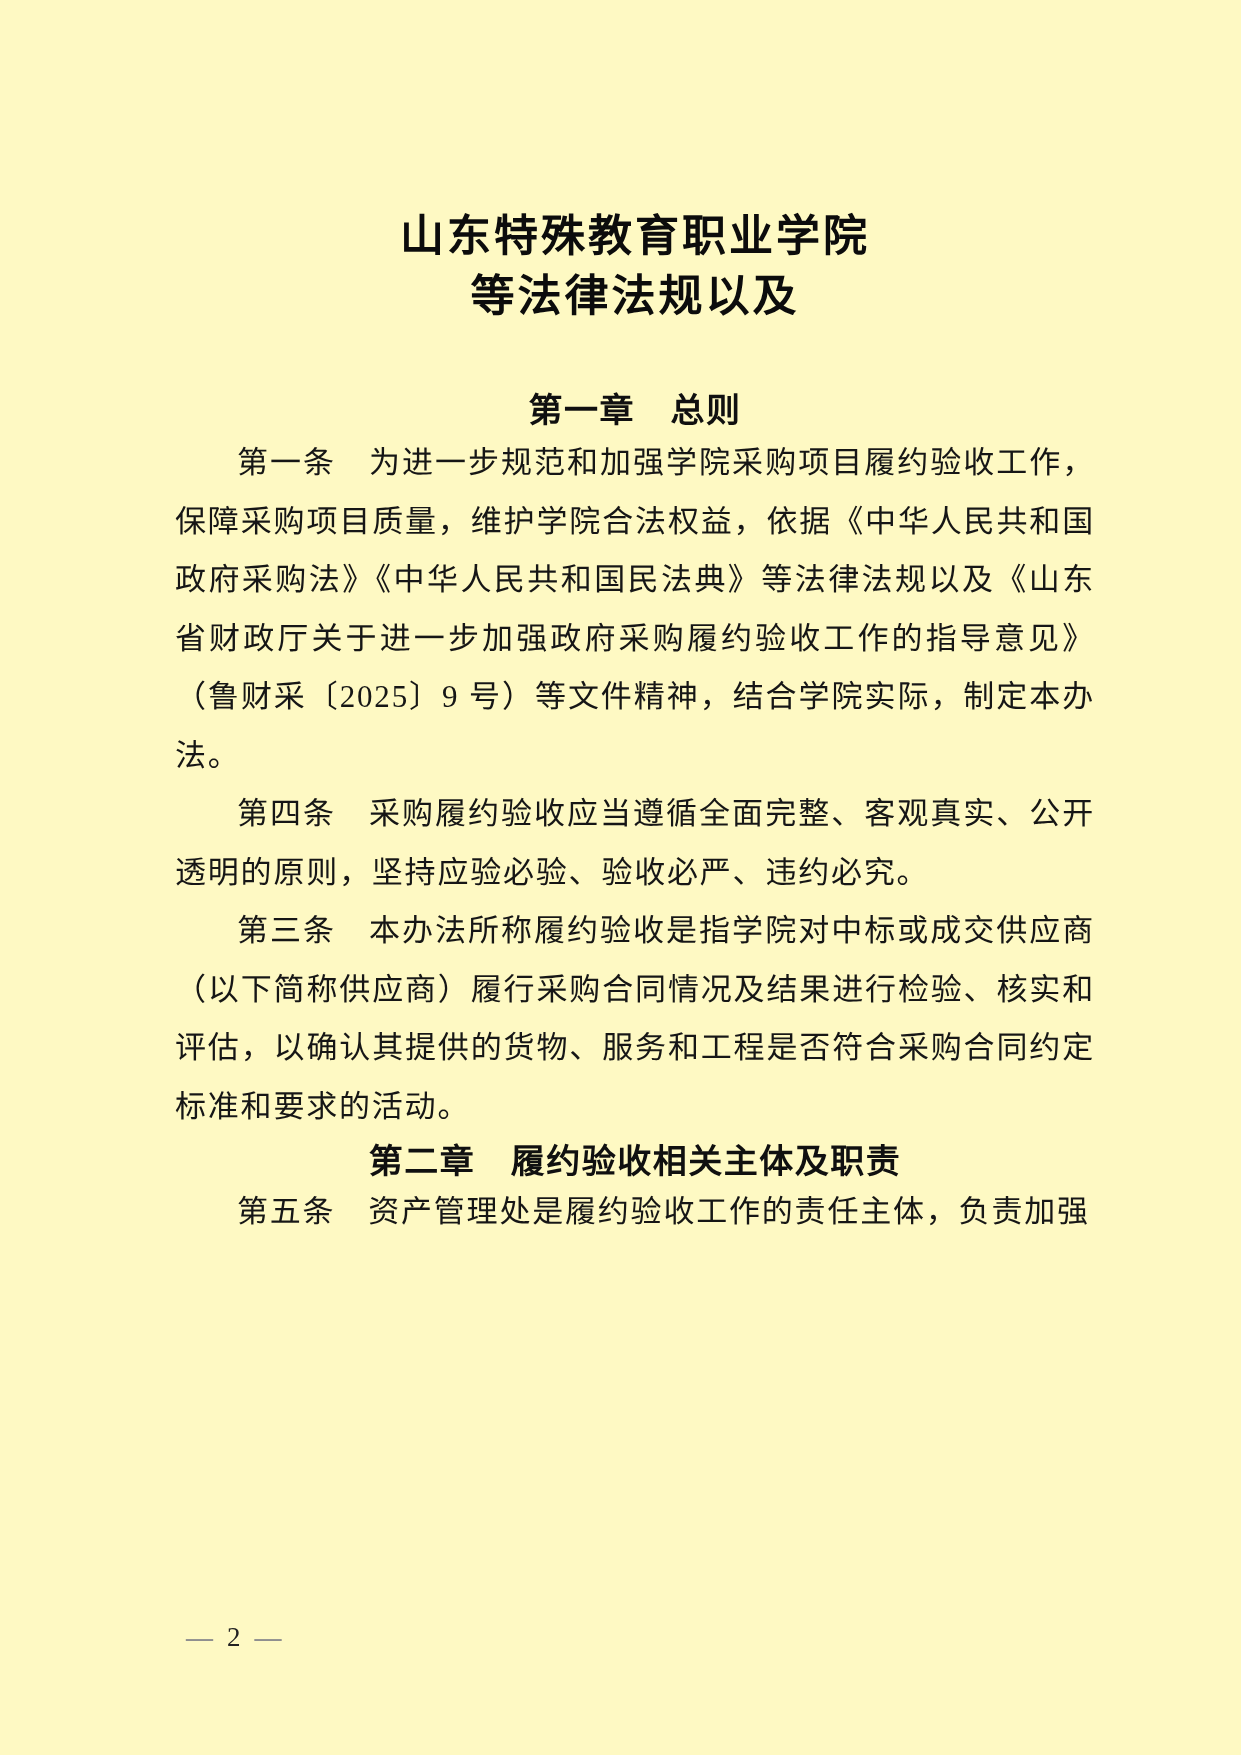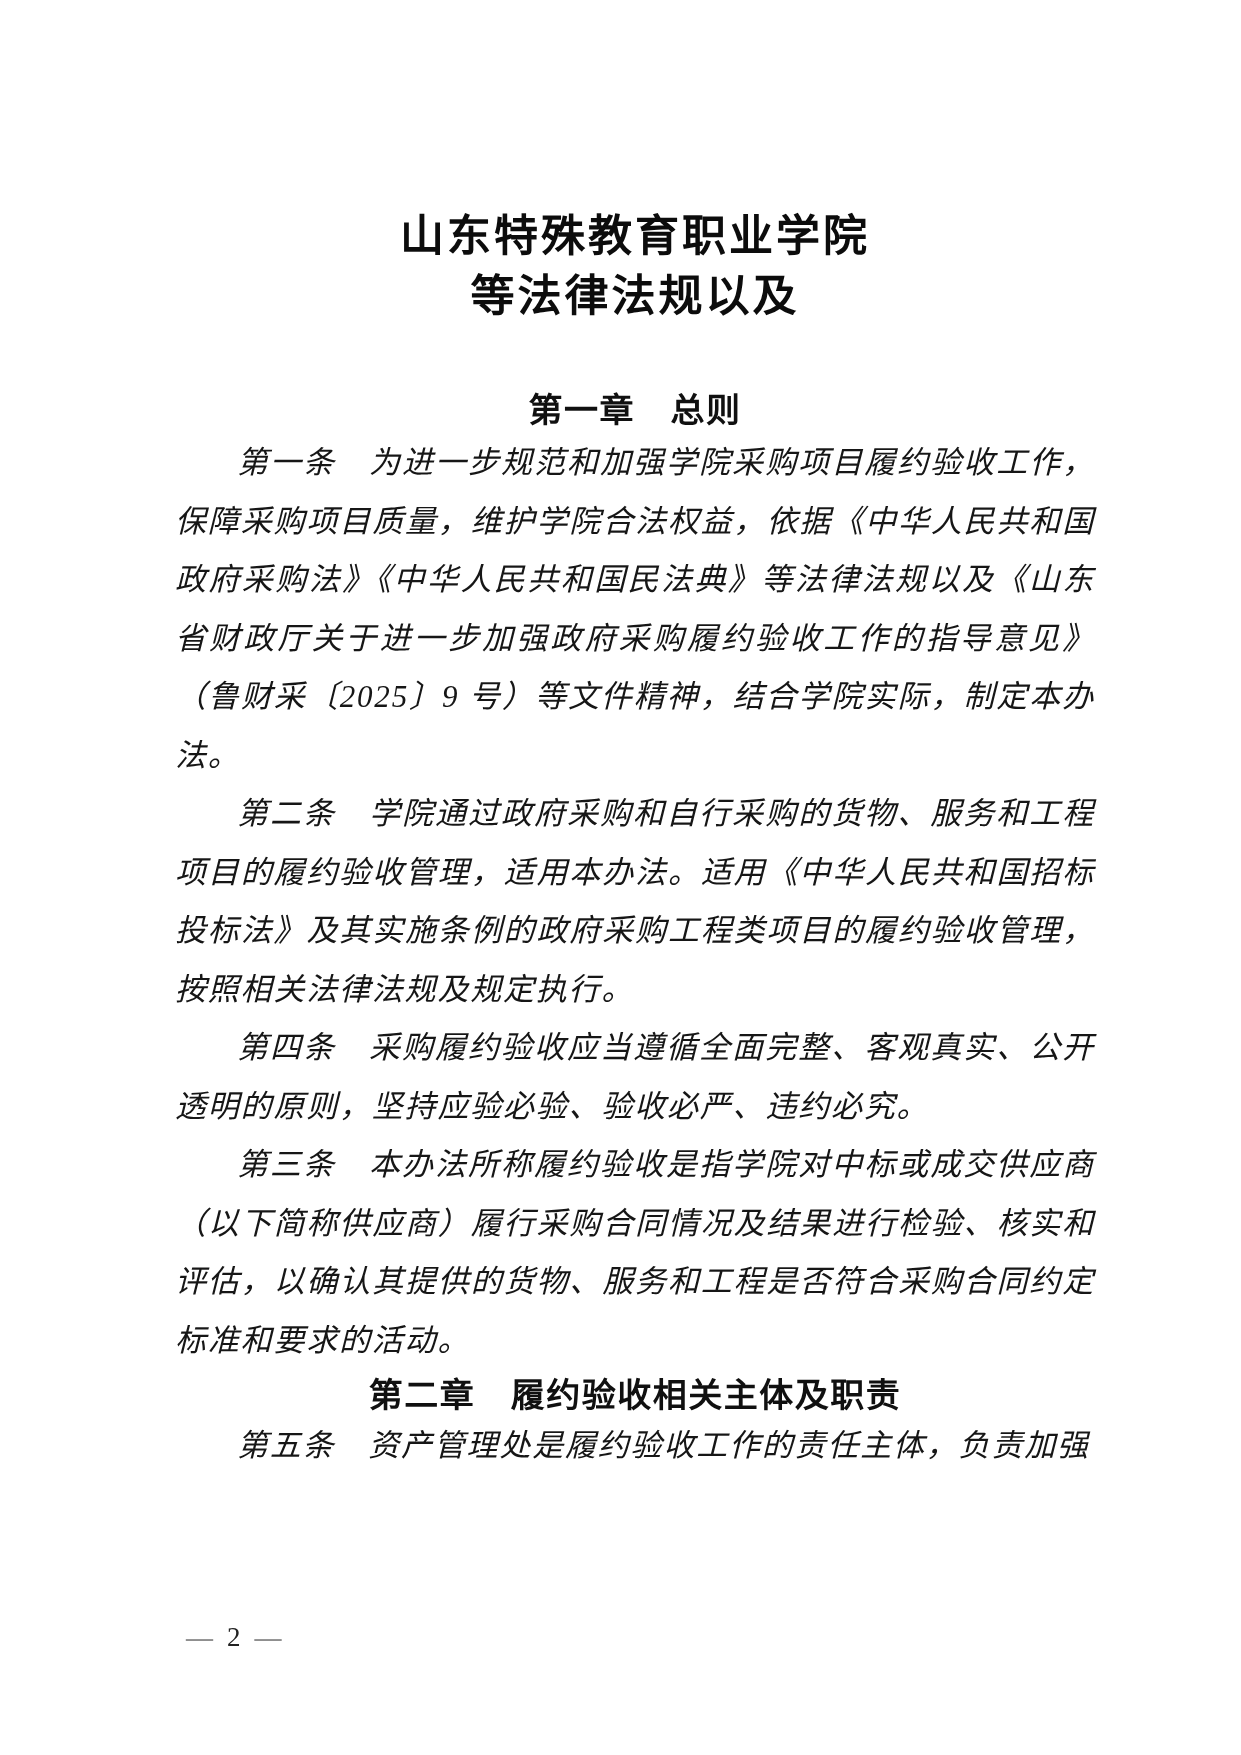--- a/index.html
+++ b/index.html
@@ -5,21 +5,21 @@
   html, body {
     margin: 0;
     padding: 0;
     background: #e8e8e8;
   }
   .page {
     position: relative;
     width: 1241px;
     height: 1755px;
     margin: 0 auto;
-    background: #ffffff;
+    background: #fef9c3;
     overflow: hidden;
     color: #141414;
   }
   .content {
     position: absolute;
     left: 175px;
     top: 0;
     width: 920px;
   }
   .doc-title {
@@ -52,21 +52,20 @@
   .body-text p {
     margin: 0;
     font-family: "Liberation Serif", "DejaVu Serif", serif;
     font-size: 31px;
     line-height: 58.5px;
     letter-spacing: 1.8px;
     text-align: justify;
     text-justify: inter-ideograph;
     text-indent: 2em;
     color: #161616;
-    font-style: italic;
   }
   .page-footer {
     position: absolute;
     left: 172px;
     top: 1620px;
     font-family: "Liberation Serif", "DejaVu Serif", serif;
     font-size: 27px;
     line-height: 34px;
     color: #1c1c1c;
     white-space: nowrap;
@@ -88,21 +87,20 @@
 
     <div class="doc-title">
       <div>山东特殊教育职业学院</div>
       <div>等法律法规以及</div>
     </div>
 
     <div class="chapter-heading first">第一章　总则</div>
 
     <div class="body-text">
       <p>第一条　为进一步规范和加强学院采购项目履约验收工作，保障采购项目质量，维护学院合法权益，依据《中华人民共和国政府采购法》《中华人民共和国民法典》等法律法规以及《山东省财政厅关于进一步加强政府采购履约验收工作的指导意见》（鲁财采〔2025〕9 号）等文件精神，结合学院实际，制定本办法。</p>
-      <p>第二条　学院通过政府采购和自行采购的货物、服务和工程项目的履约验收管理，适用本办法。适用《中华人民共和国招标投标法》及其实施条例的政府采购工程类项目的履约验收管理，按照相关法律法规及规定执行。</p>
       <p>第四条　采购履约验收应当遵循全面完整、客观真实、公开透明的原则，坚持应验必验、验收必严、违约必究。</p>
       <p>第三条　本办法所称履约验收是指学院对中标或成交供应商（以下简称供应商）履行采购合同情况及结果进行检验、核实和评估，以确认其提供的货物、服务和工程是否符合采购合同约定标准和要求的活动。</p>
 
       <div class="chapter-heading second">第二章　履约验收相关主体及职责</div>
 
       <p>第五条　资产管理处是履约验收工作的责任主体，负责加强</p>
     </div>
   </div>
 
   <div class="page-footer">

